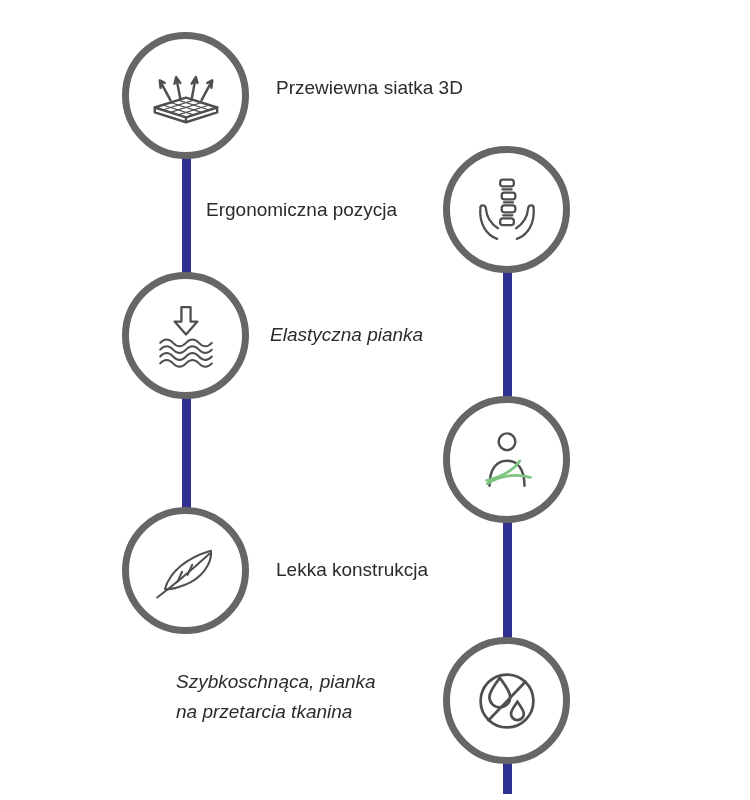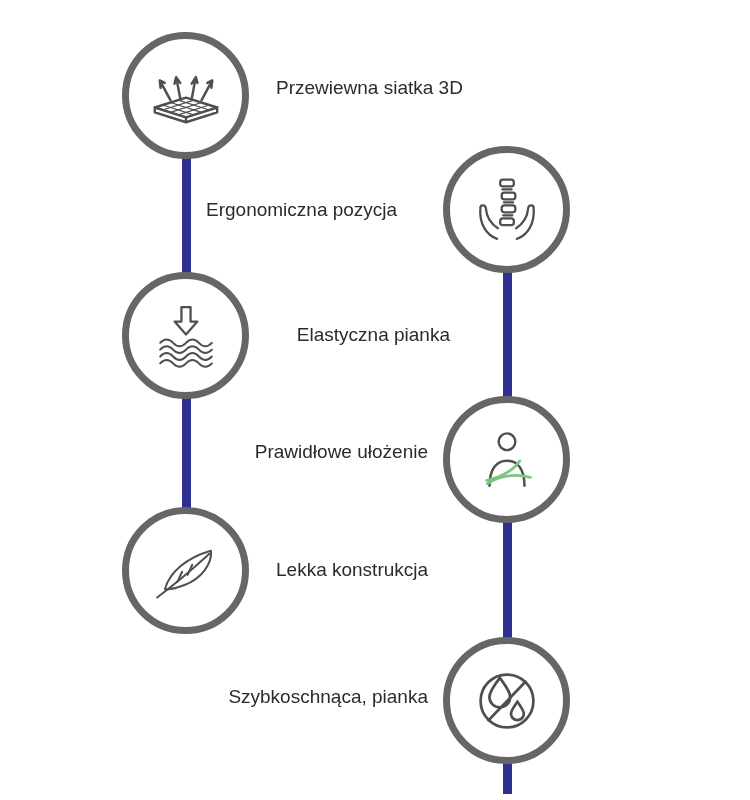--- a/index.html
+++ b/index.html
@@ -34,21 +34,21 @@
   .belt-accent { stroke: var(--belt-accent, #7cc47f); }
   .label {
     position: absolute;
     transform: translateY(-50%);
     color: var(--text, #2b2b2b);
     font-size: 19px;
     line-height: 30px;
     z-index: 3;
   }
   .nowrap { white-space: nowrap; }
-  .block { text-align: right; }
+  .block { text-align: left; font-style: italic; }
 </style>
 </head>
 <body>
 
 <div class="canvas">
 
   <div class="connector" style="left:182px; top:95px; height:476px;"></div>
   <div class="connector" style="left:503px; top:210px; height:584px;"></div>
 
   <div class="circle" style="left:122px; top:32px;">
@@ -109,21 +109,20 @@
         <circle cx="50" cy="26" r="11"></circle>
         <path d="M27 84 C 27 62, 36 51, 50 51 C 64 51, 73 62, 73 84"></path>
       </g>
       <g fill="none" class="belt-accent" stroke="#7cc47f" stroke-width="3.4" stroke-linecap="round">
         <path d="M67 51 C 59 63, 44 72, 23 77"></path>
         <path d="M24 81 C 44 69, 63 68, 81 73"></path>
       </g>
     </svg>
   </div>
   <div class="label block" style="left:213px; top:452px; width:215px;">
-    <div>Prawidłowe ułożenie</div>
   </div>
 
   <div class="circle" style="left:122px; top:507px;">
     <svg class="icon" viewBox="0 0 100 100" width="78" height="78">
       <g fill="none" stroke="currentColor" stroke-width="2.6" stroke-linecap="round" stroke-linejoin="round">
         <path d="M23 73 C 29 52, 50 33, 82 24 C 84 41, 69 60, 48 68 C 38 72, 28 74, 23 73 Z"></path>
         <path d="M13 84 C 32 70, 57 49, 80 28"></path>
         <path d="M45 51 L39 64"></path>
         <path d="M58 42 L52 55"></path>
       </g>
@@ -136,15 +135,16 @@
       <g fill="none" stroke="currentColor" stroke-width="3.4" stroke-linecap="round">
         <circle cx="50" cy="50" r="33"></circle>
         <path d="M41 21 C 41 21, 28 38, 28 45 a 13 13 0 0 0 26 0 C 54 38, 41 21, 41 21 Z"></path>
         <path d="M63 51 C 63 51, 55 62, 55 66 a 8 8 0 0 0 16 0 C 71 62, 63 51, 63 51 Z"></path>
         <path d="M73 26 L27 74"></path>
       </g>
     </svg>
   </div>
   <div class="label block" style="left:176px; top:697px; width:252px;">
     <div>Szybkoschnąca, pianka</div>
+    <div>na przetarcia tkanina</div>
   </div>
 
 </div>
 
 </body></html>

